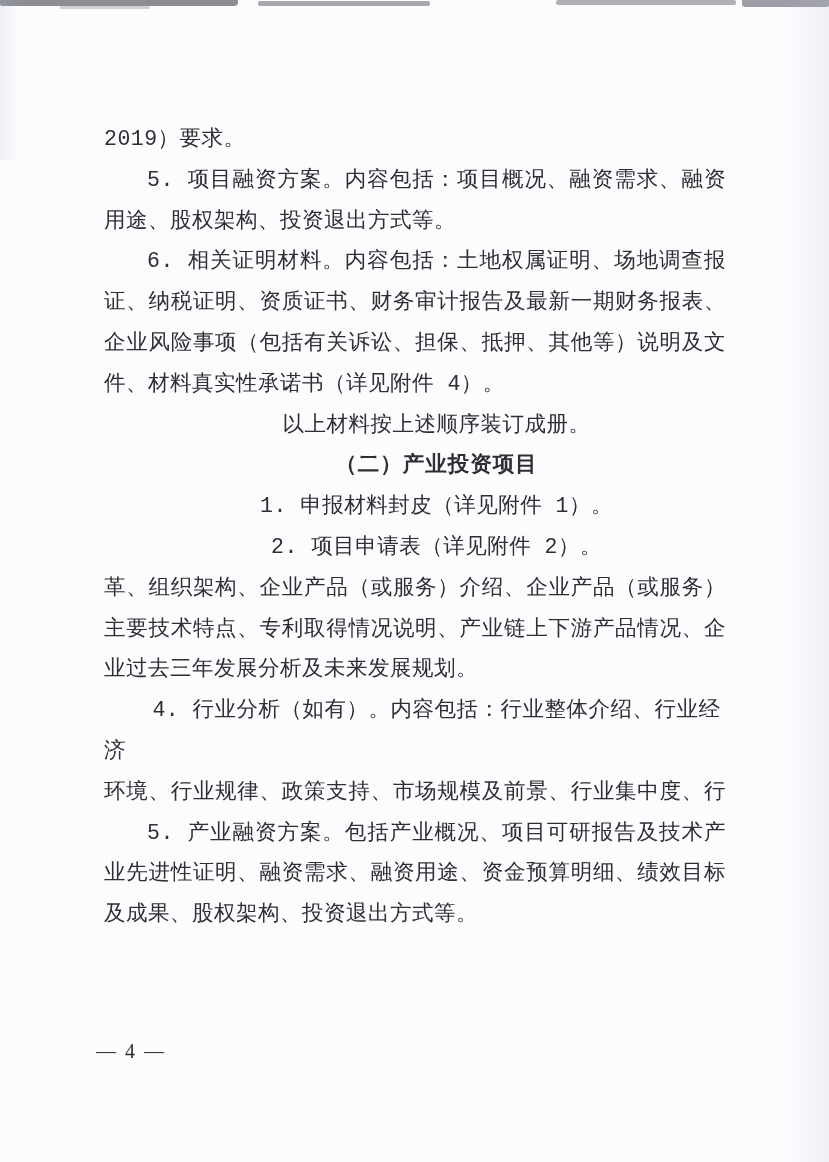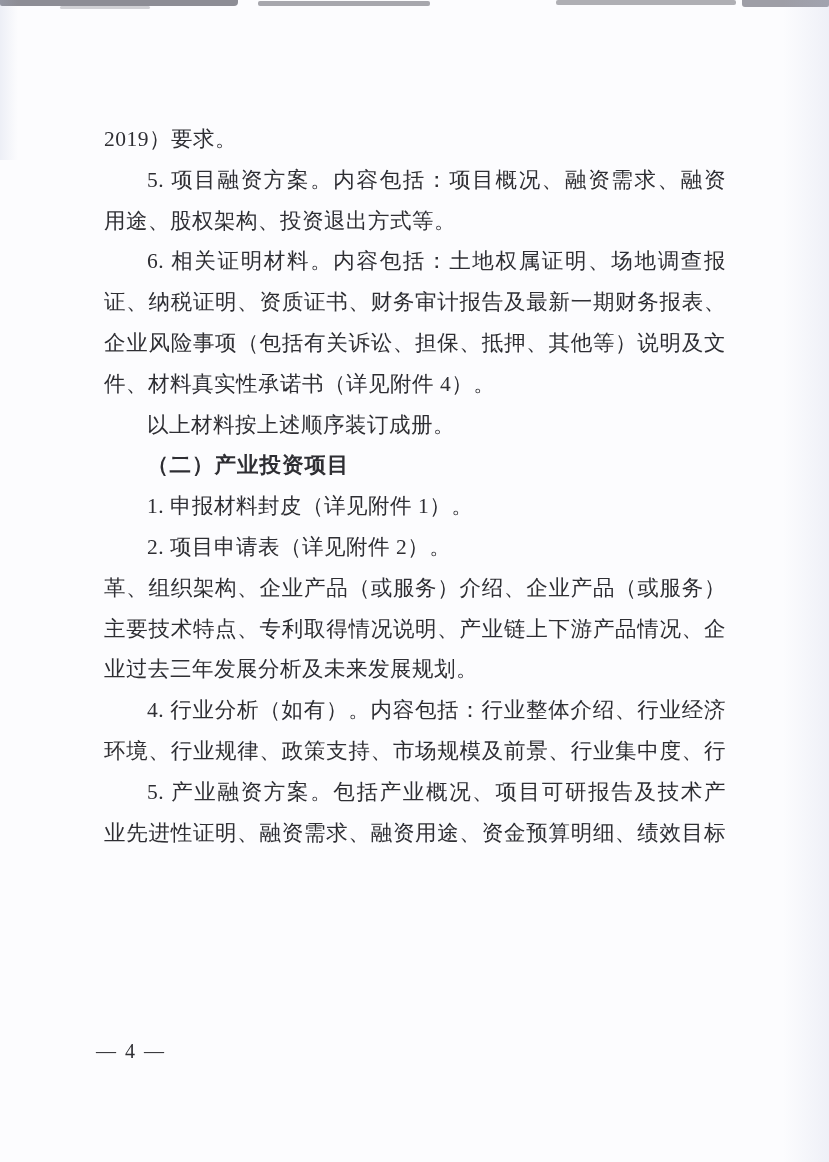--- a/index.html
+++ b/index.html
@@ -38,23 +38,23 @@
 
   .content {
     position: absolute;
     left: 104px;
     top: 119px;
     width: 622px;
     font-size: 21.5px;
     line-height: 40.8px;
     letter-spacing: 0.5px;
   }
-  .ln  { text-align: left; white-space: nowrap; }
+  .ln  { text-align: left; white-space: nowrap; font-family: Liberation Mono, monospace; }
   .jst { text-align: justify; text-align-last: justify; text-justify: inter-ideograph; white-space: normal; }
-  .ind { text-indent: 43px; }
+  .ind { text-indent: 43px; text-align: center; }
   .bold { font-weight: 700; letter-spacing: 1px; }
 
   .footer {
     position: absolute;
     left: 96px;
     top: 1040px;
     font-size: 20px;
     letter-spacing: 2px;
     color: var(--ink, #2e2e33);
   }
@@ -84,17 +84,18 @@
     <div class="ln ind bold">（二）产业投资项目</div>
     <div class="ln ind">1. 申报材料封皮（详见附件 1）。</div>
     <div class="ln ind">2. 项目申请表（详见附件 2）。</div>
     <div class="ln jst">革、组织架构、企业产品（或服务）介绍、企业产品（或服务）</div>
     <div class="ln jst">主要技术特点、专利取得情况说明、产业链上下游产品情况、企</div>
     <div class="ln">业过去三年发展分析及未来发展规划。</div>
     <div class="ln ind jst">4. 行业分析（如有）。内容包括：行业整体介绍、行业经济</div>
     <div class="ln jst">环境、行业规律、政策支持、市场规模及前景、行业集中度、行</div>
     <div class="ln ind jst">5. 产业融资方案。包括产业概况、项目可研报告及技术产</div>
     <div class="ln jst">业先进性证明、融资需求、融资用途、资金预算明细、绩效目标</div>
+    <div class="ln">及成果、股权架构、投资退出方式等。</div>
   </div>
 
   <div class="footer">— 4 —</div>
 
 </div>
 
 </body></html>

